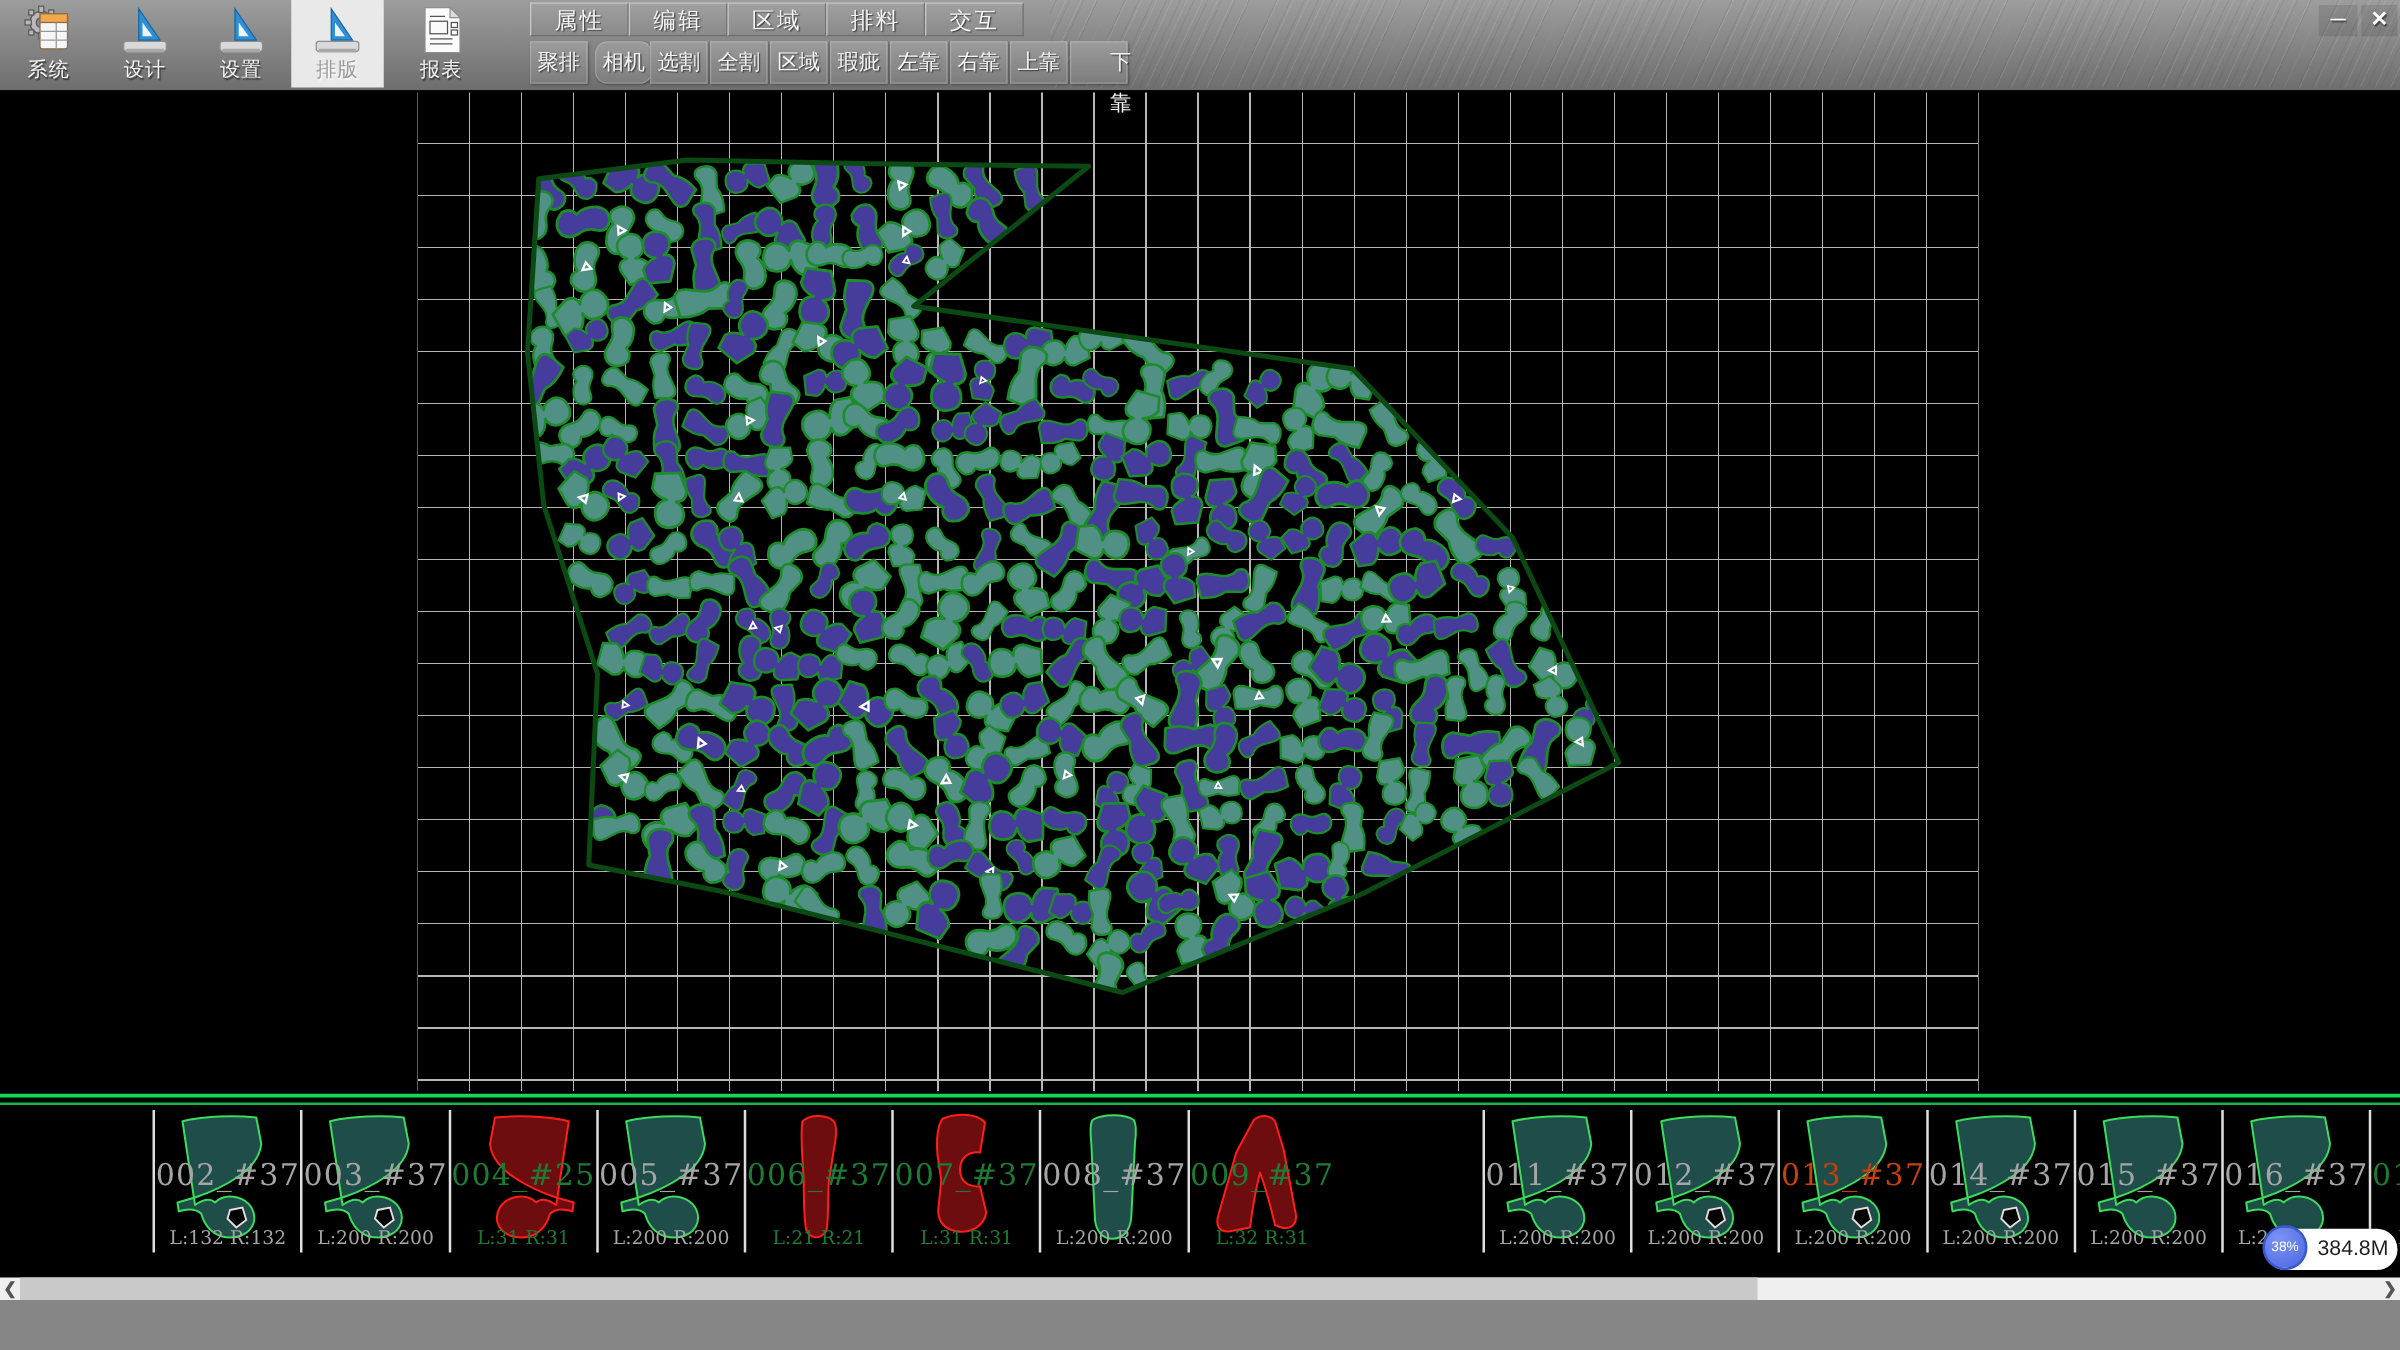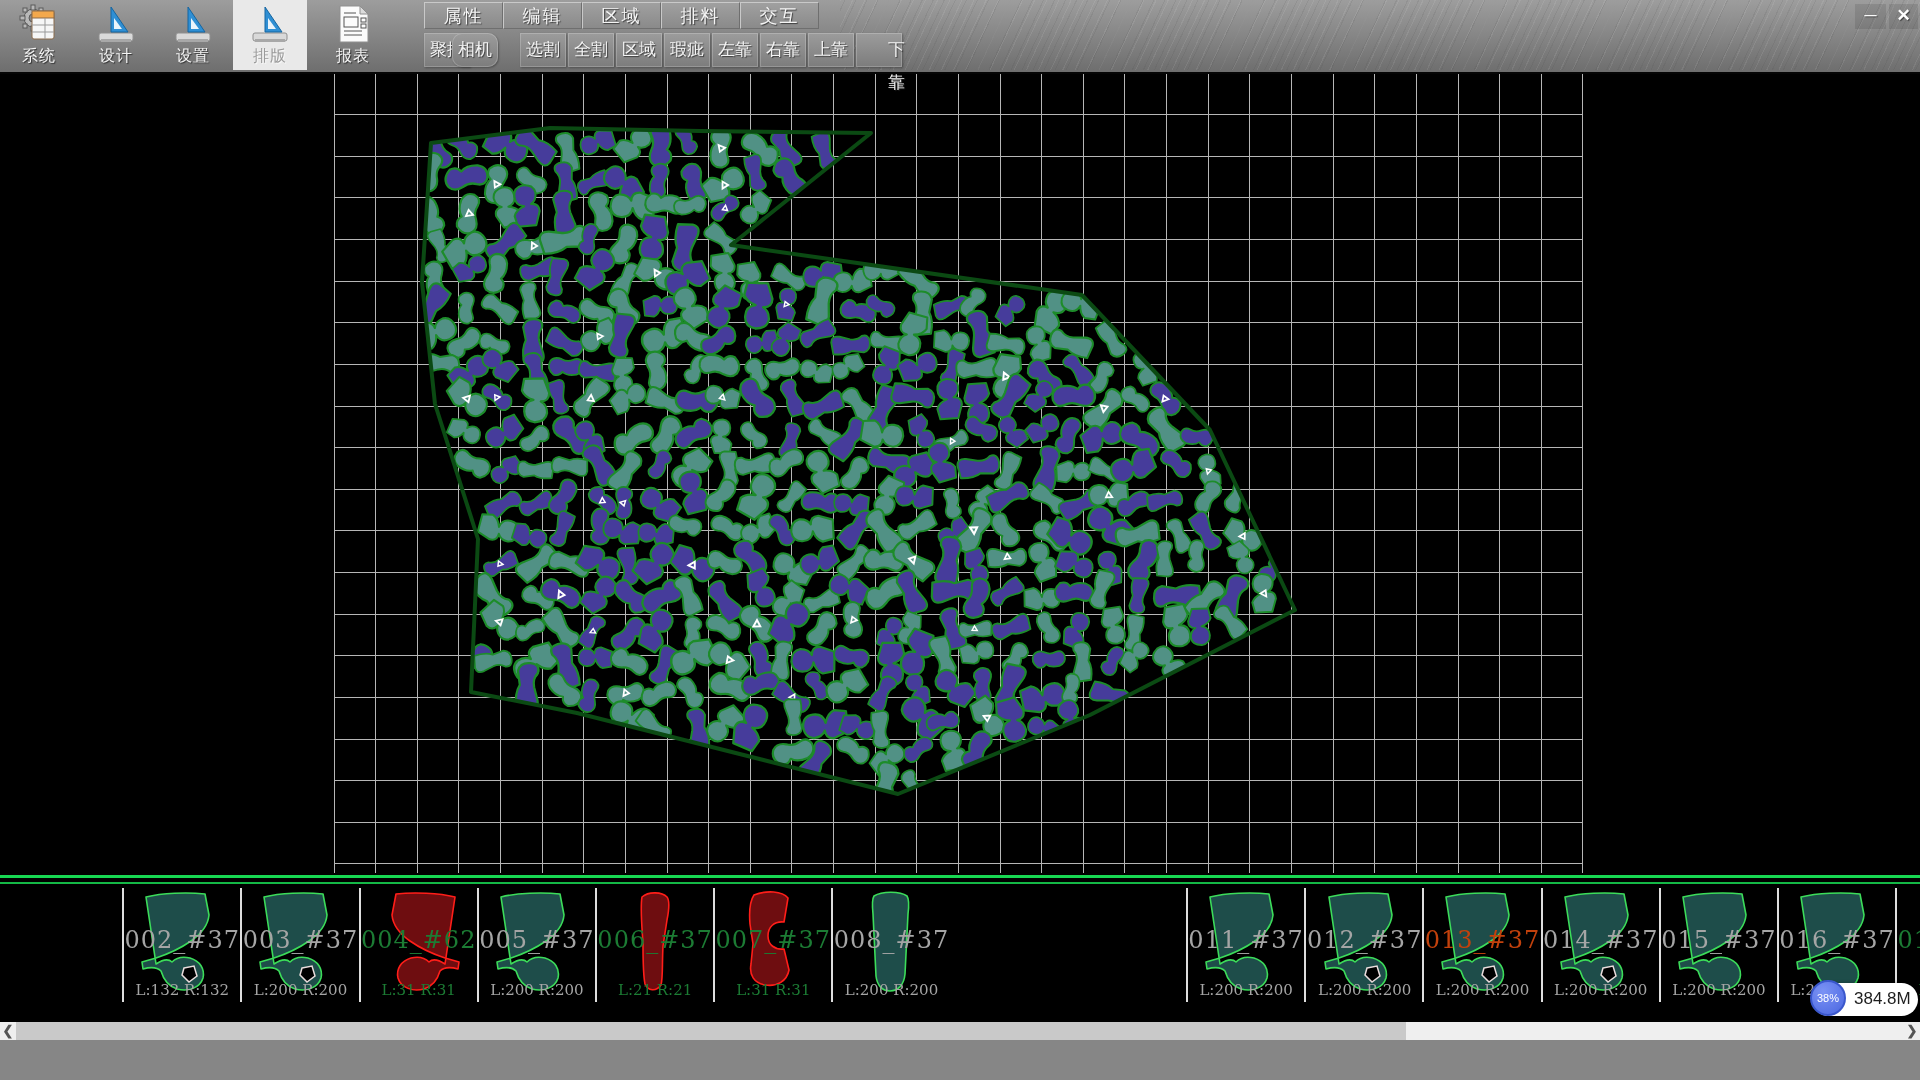--- a/index.html
+++ b/index.html
@@ -145,21 +145,21 @@
     </div>
   <div id="menutabs">
       <div class="menutab" style="left: 424px;">属性</div>
       <div class="menutab" style="left: 503px;">编辑</div>
       <div class="menutab" style="left: 582px;">区域</div>
       <div class="menutab" style="left: 661px;">排料</div>
       <div class="menutab" style="left: 740px;">交互</div>
     </div>
   <div id="toolbtns">
       <div class="toolbtn" style="left: 424px;">聚排</div>
-      <div class="toolbtn" style="left: 452px; border-radius: 10px;">相机</div>
+      <div class="toolbtn" style="left: 476px; border-radius: 10px;">相机</div>
       <div class="toolbtn" style="left: 520px;">选割</div>
       <div class="toolbtn" style="left: 568px;">全割</div>
       <div class="toolbtn" style="left: 616px;">区域</div>
       <div class="toolbtn" style="left: 664px;">瑕疵</div>
       <div class="toolbtn" style="left: 712px;">左靠</div>
       <div class="toolbtn" style="left: 760px;">右靠</div>
       <div class="toolbtn" style="left: 808px;">上靠</div>
       <div class="toolbtn" style="left: 856px; padding-left: 32px;">下靠</div>
     </div>
   <div class="winbtn" id="btn-min">─</div>
@@ -1452,21 +1452,21 @@
         </svg>
         <div class="pid" style="color:#a5a5a5">003_#37</div>
         <div class="plr" style="color:#a5a5a5">L:200 R:200</div>
       </div>
       <div class="cell" style="left: 358.6px; width: 118.2px;">
         <svg width="100" height="114" viewBox="0 0 100 114">
           <g transform="translate(100,0) scale(-1,1)">
             <path d="M14 9 C30 5 55 4 73 6 L77 27 C76 38 69 46 59 53 C49 60 36 66 24 70 L10 74 L11 81 C18 79 25 79 29 83 C31 90 36 98 45 101 C56 104 68 100 71 90 C73 81 68 73 58 70 C50 68 44 70 40 74 C36 70 30 72 24 76 Z" fill="#6e0d10" stroke="#ff1e19" stroke-width="1.6" stroke-linejoin="round"></path>
           </g>
         </svg>
-        <div class="pid" style="color:#1c7c34">004_#62</div>
+        <div class="pid" style="color:#1c7c34">004_#25</div>
         <div class="plr" style="color:#1c7c34">L:31 R:31</div>
       </div>
       <div class="cell" style="left: 476.8px; width: 118.2px;">
         <svg width="100" height="114" viewBox="0 0 100 114">
           <g>
             <path d="M14 9 C30 5 55 4 73 6 L77 27 C76 38 69 46 59 53 C49 60 36 66 24 70 L10 74 L11 81 C18 79 25 79 29 83 C31 90 36 98 45 101 C56 104 68 100 71 90 C73 81 68 73 58 70 C50 68 44 70 40 74 C36 70 30 72 24 76 Z" fill="#1e4d4a" stroke="#3cdc5a" stroke-width="1.6" stroke-linejoin="round"></path>
           </g>
         </svg>
         <div class="pid" style="color:#a5a5a5">005_#37</div>
         <div class="plr" style="color:#a5a5a5">L:200 R:200</div>
@@ -1490,20 +1490,29 @@
         <div class="plr" style="color:#1c7c34">L:31 R:31</div>
       </div>
       <div class="cell" style="left: 831.4px; width: 118.2px;">
         <svg width="100" height="114" viewBox="0 0 100 114">
           <g>
             <path d="M33 8 C41 3 59 3 66 8 C68 11 68 18 67 26 L64 86 C63 97 57 103 49 103 C41 103 36 97 35 88 L32 26 C31 16 31 11 33 8 Z" fill="#1e4d4a" stroke="#3cdc5a" stroke-width="1.6" stroke-linejoin="round"></path>
           </g>
         </svg>
         <div class="pid" style="color:#a5a5a5">008_#37</div>
         <div class="plr" style="color:#a5a5a5">L:200 R:200</div>
+      </div>
+      <div class="cell" style="left: 949.6px; width: 118.2px;">
+        <svg width="100" height="114" viewBox="0 0 100 114">
+          <g>
+            <path d="M43 8 C49 3 56 4 60 9 L67 32 L76 80 C79 91 73 96 65 94 L60 92 C56 75 52 61 48 50 C45 62 42 78 40 94 L24 97 C15 98 12 92 15 83 L29 34 Z" fill="#6e0d10" stroke="#ff1e19" stroke-width="1.6" stroke-linejoin="round"></path>
+          </g>
+        </svg>
+        <div class="pid" style="color:#1c7c34">009_#37</div>
+        <div class="plr" style="color:#1c7c34">L:32 R:31</div>
       </div>
       <div class="cell" style="left: 1186px; width: 118.2px;">
         <svg width="100" height="114" viewBox="0 0 100 114">
           <g>
             <path d="M14 9 C30 5 55 4 73 6 L77 27 C76 38 69 46 59 53 C49 60 36 66 24 70 L10 74 L11 81 C18 79 25 79 29 83 C31 90 36 98 45 101 C56 104 68 100 71 90 C73 81 68 73 58 70 C50 68 44 70 40 74 C36 70 30 72 24 76 Z" fill="#1e4d4a" stroke="#3cdc5a" stroke-width="1.6" stroke-linejoin="round"></path>
           </g>
         </svg>
         <div class="pid" style="color:#a5a5a5">011_#37</div>
         <div class="plr" style="color:#a5a5a5">L:200 R:200</div>
       </div>

